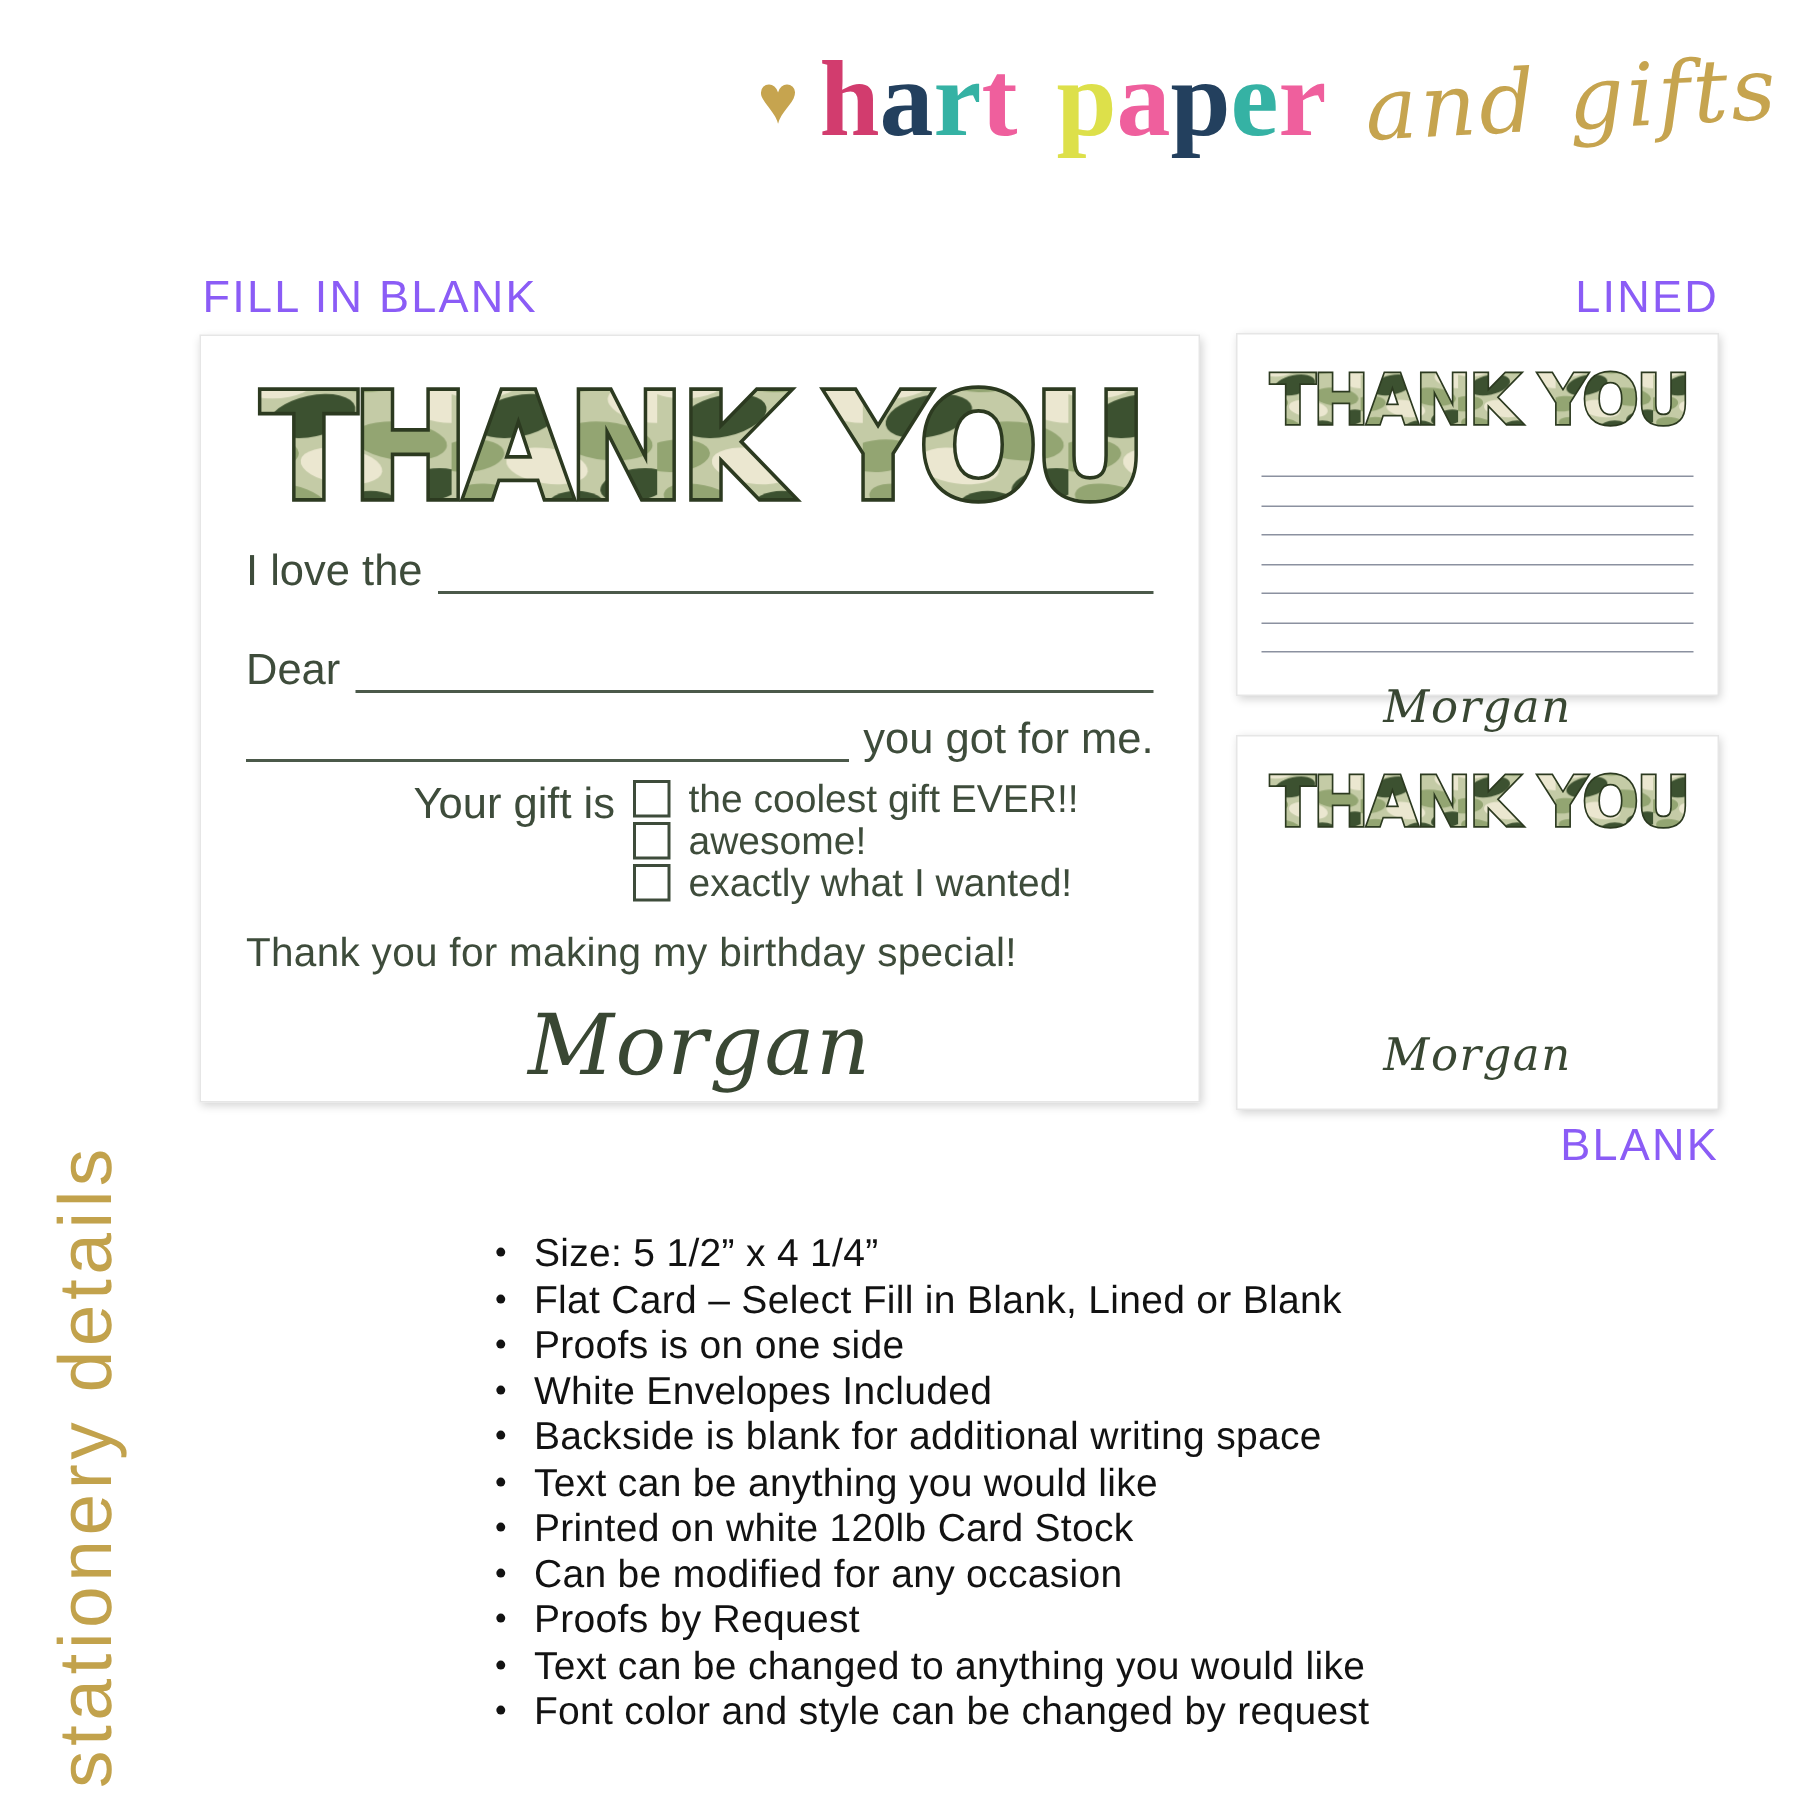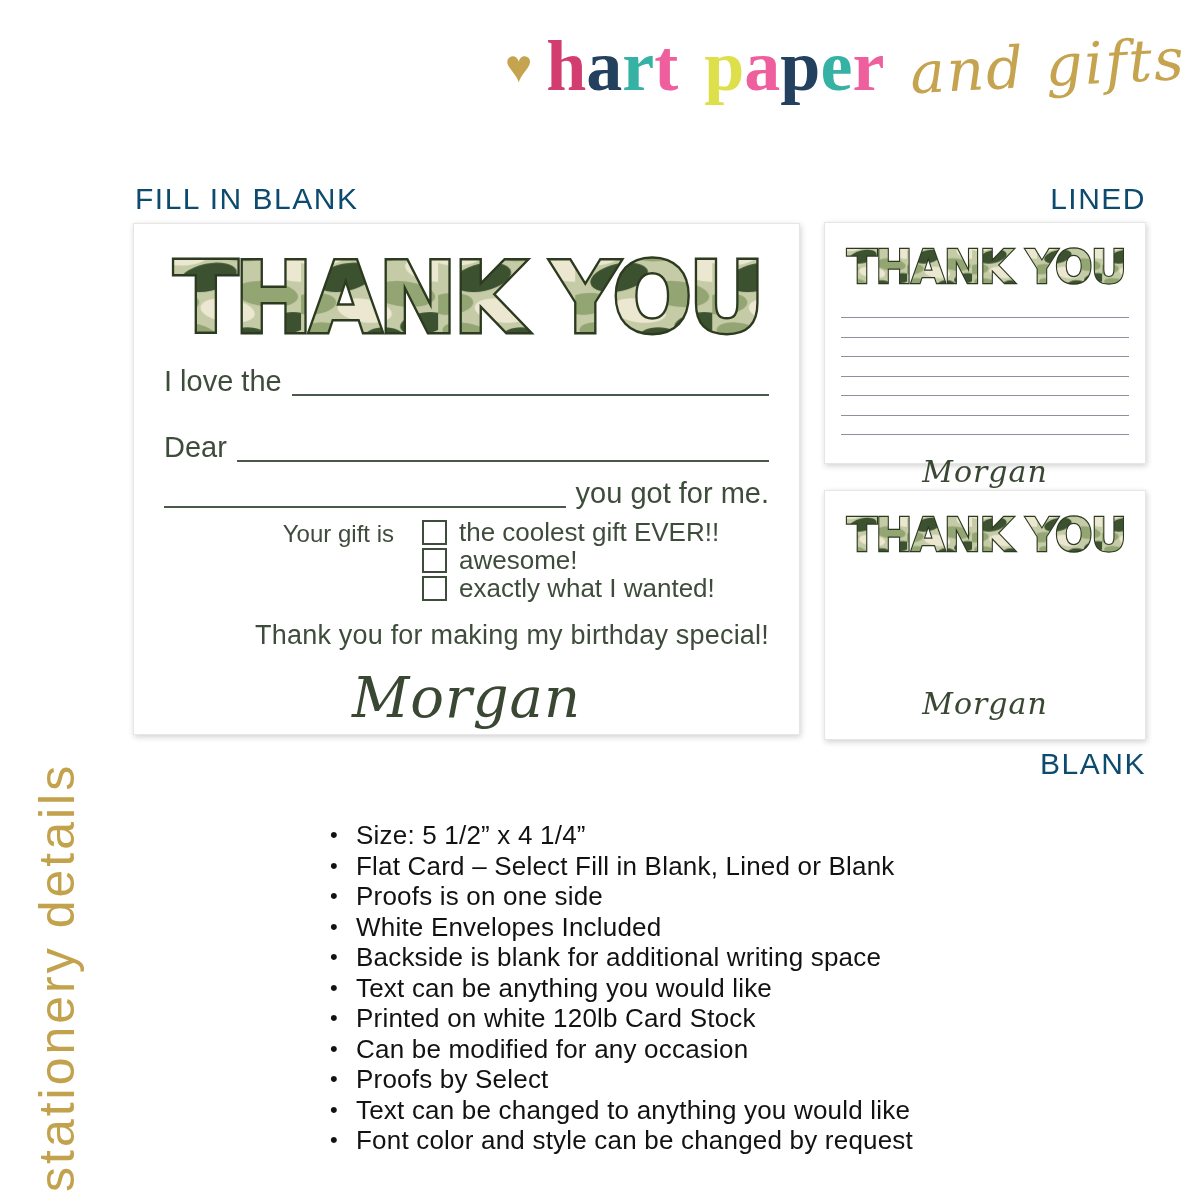--- a/index.html
+++ b/index.html
@@ -15,21 +15,21 @@
   .brand{font-family:"Liberation Serif",serif;font-weight:700;font-size:72px;line-height:1;letter-spacing:0px;}
   .brand span{display:inline-block;}
   .word-gap{margin-left:26px;}
   .tagline{
     font-family:"DejaVu Serif",serif;font-style:italic;font-size:58px;line-height:1;
     color:#c6a44f;margin-left:26px;transform:rotate(-3deg);letter-spacing:2px;
   }
 
   
   .section-label{
-    position:absolute;font-size:30px;letter-spacing:1.5px;color:#0c4a6e;line-height:1;
+    position:absolute;font-size:30px;letter-spacing:1.5px;color:#8b5cf6;line-height:1;
   }
   .label-fill{left:135px;top:184px;}
   .label-lined{left:824px;width:322px;text-align:right;top:184px;}
   .label-blank{left:824px;width:322px;text-align:right;top:749px;}
 
   
   .card{
     position:absolute;background:#fff;border:1px solid #e6e6e6;
     box-shadow:1px 2px 6px rgba(0,0,0,0.18);box-sizing:border-box;
   }
@@ -43,26 +43,26 @@
   }
 
   .ink{color:#3e4c3b;}
   .fib-row{display:flex;align-items:flex-end;height:46px;font-size:29px;line-height:1.05;}
   .fib-row.first{margin-top:20px;}
   .fib-label{white-space:nowrap;padding-right:10px;}
   .fib-label.after{padding-right:0;padding-left:10px;}
   .fib-line{flex:1;border-bottom:2px solid #4b594a;height:34px;}
 
   .gift-section{display:flex;margin-top:10px;}
-  .gift-prompt{width:258px;text-align:right;padding-right:28px;font-size:24px;line-height:1;margin-top:4px;white-space:nowrap;box-sizing:border-box;}
+  .gift-prompt{width:258px;text-align:right;padding-right:12px;font-size:29px;line-height:1;margin-top:4px;white-space:nowrap;box-sizing:border-box;}
   .gift-options{display:flex;flex-direction:column;justify-content:flex-end;}
   .gift-option{display:flex;align-items:center;height:28px;font-size:26px;}
   .checkbox{width:21px;height:21px;border:2px solid #3e4c3b;margin-right:12px;flex:0 0 auto;background:#fff;}
 
-  .closing{text-align:right;font-size:27px;margin-top:18px;letter-spacing:0.2px;}
+  .closing{text-align:left;font-size:27px;margin-top:18px;letter-spacing:0.2px;}
   .script{font-family:"DejaVu Serif",serif;font-style:italic;}
   .signature-main{text-align:center;font-size:56px;margin-top:14px;color:#394733;letter-spacing:1px;}
 
   .ruled-lines{margin-top:26px;}
   .ruled-line{height:0;border-bottom:1.5px solid #8b91a0;margin-bottom:18.5px;}
   .signature-small{text-align:center;font-size:30px;color:#394733;letter-spacing:1px;}
   .signature-lined{margin-top:4px;}
   .signature-blank{position:absolute;left:0;right:0;bottom:18px;}
 
   
@@ -201,21 +201,21 @@
     <div class="detail-item">
         <span class="bullet">•</span>
         <span>Printed on white 120lb Card Stock</span>
       </div>
     <div class="detail-item">
         <span class="bullet">•</span>
         <span>Can be modified for any occasion</span>
       </div>
     <div class="detail-item">
         <span class="bullet">•</span>
-        <span>Proofs by Select</span>
+        <span>Proofs by Request</span>
       </div>
     <div class="detail-item">
         <span class="bullet">•</span>
         <span>Text can be changed to anything you would like</span>
       </div>
     <div class="detail-item">
         <span class="bullet">•</span>
         <span>Font color and style can be changed by request</span>
       </div>
   </div>

